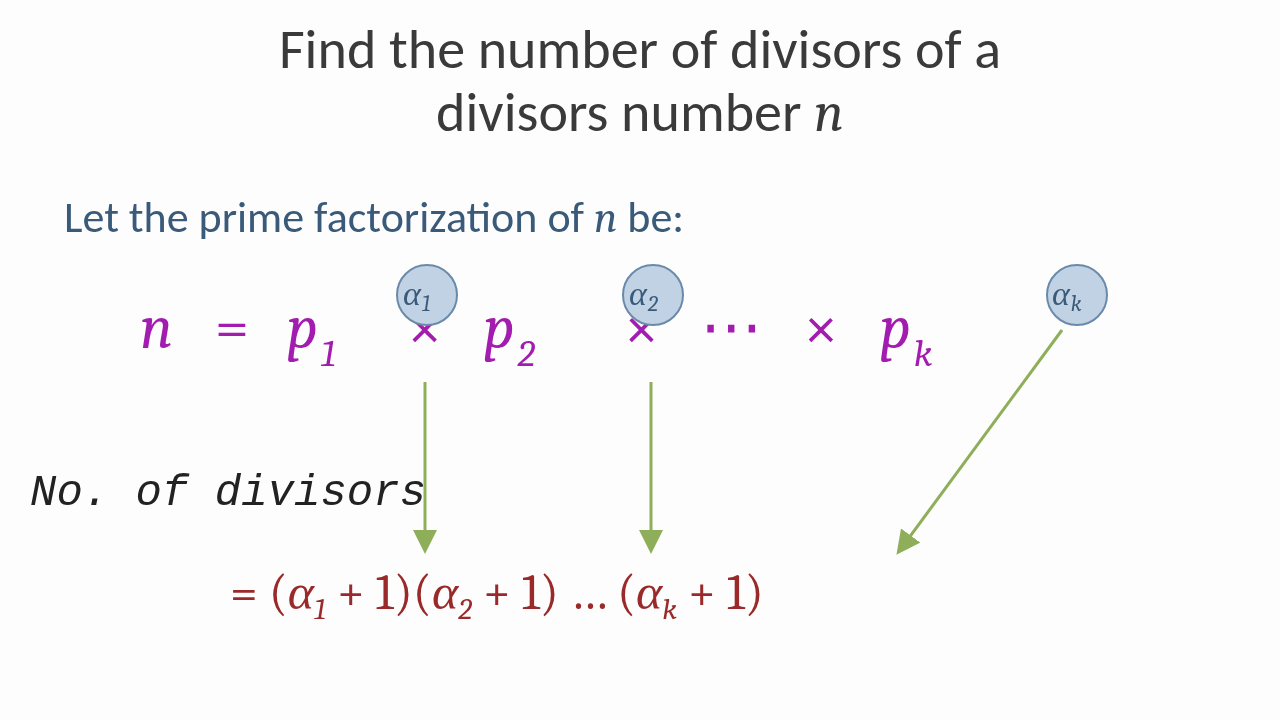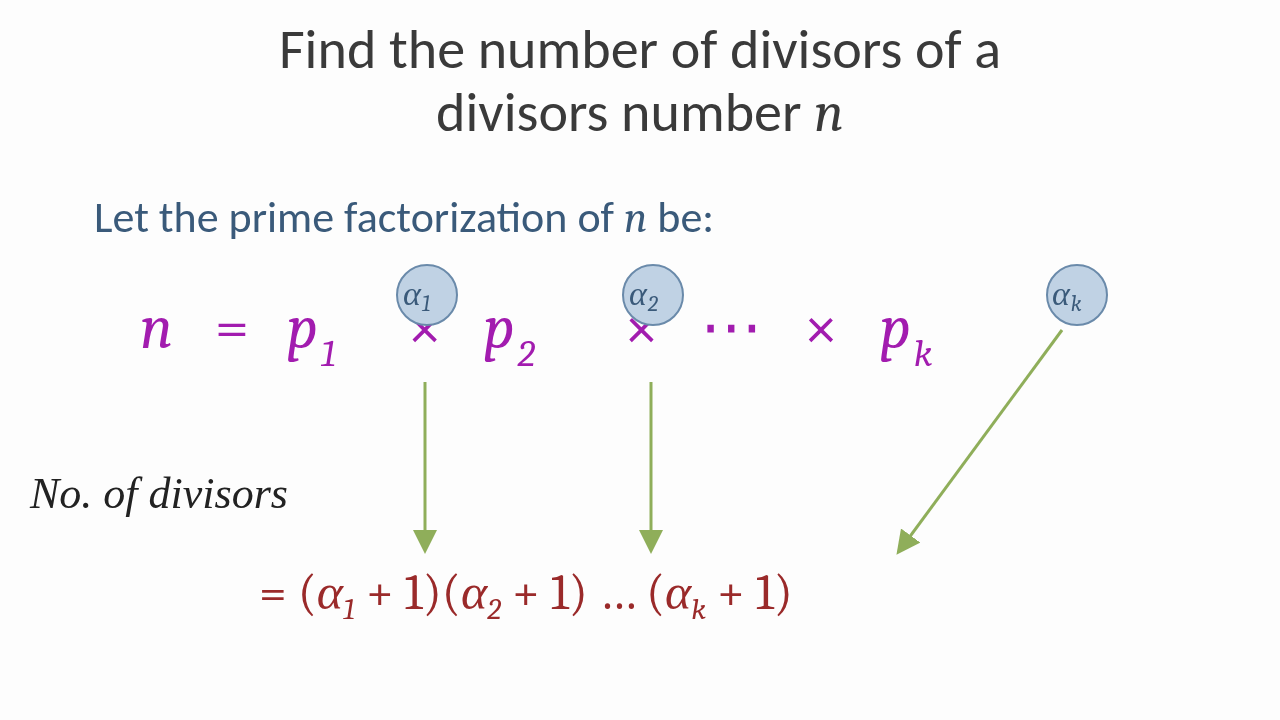--- a/index.html
+++ b/index.html
@@ -20,21 +20,21 @@
     width: 100%;
     text-align: center;
     font-size: 56px;
     line-height: 1.12;
     color: #3a3a3a;
     font-weight: 400;
   }
   .sub {
     position: absolute;
     top: 190px;
-    left: 94px;
+    left: 64px;
     font-size: 44px;
     color: #3a5a7a;
     font-weight: 400;
   }
   .var-italic { font-style: italic; font-family: Cambria, "Times New Roman", serif; }
   .eq1 {
     position: absolute;
     top: 290px;
     left: 140px;
     font-size: 62px;
@@ -66,34 +66,33 @@
     color: #3a5a7a;
     z-index: 2;
     display: flex;
     align-items: baseline;
   }
   .alpha-label .asub { font-size: 22px; margin-left:1px; position:relative; top:6px;}
   .label-no {
     position: absolute;
     top: 468px;
     left: 30px;
-    font-family: Liberation Serif, serif;
+    font-family: Liberation Mono, monospace;
     font-style: italic;
     font-size: 44px;
     color: #222;
   }
   .eq2 {
     position: absolute;
     top: 563px;
     left: 230px;
     font-family: Cambria, "Times New Roman", serif;
     font-size: 50px;
     color: #9a2a2a;
     white-space: nowrap;
-    margin-left: 29px;
   }
   .eq2 .grp { font-style: normal; }
   .eq2 .al { font-style: italic; }
   .eq2 .ssub { font-size: 30px; font-style: italic; position: relative; top: 10px; }
   svg.arrows {
     position: absolute;
     top: 0; left: 0;
     width: 1280px; height: 720px;
     pointer-events: none;
   }

